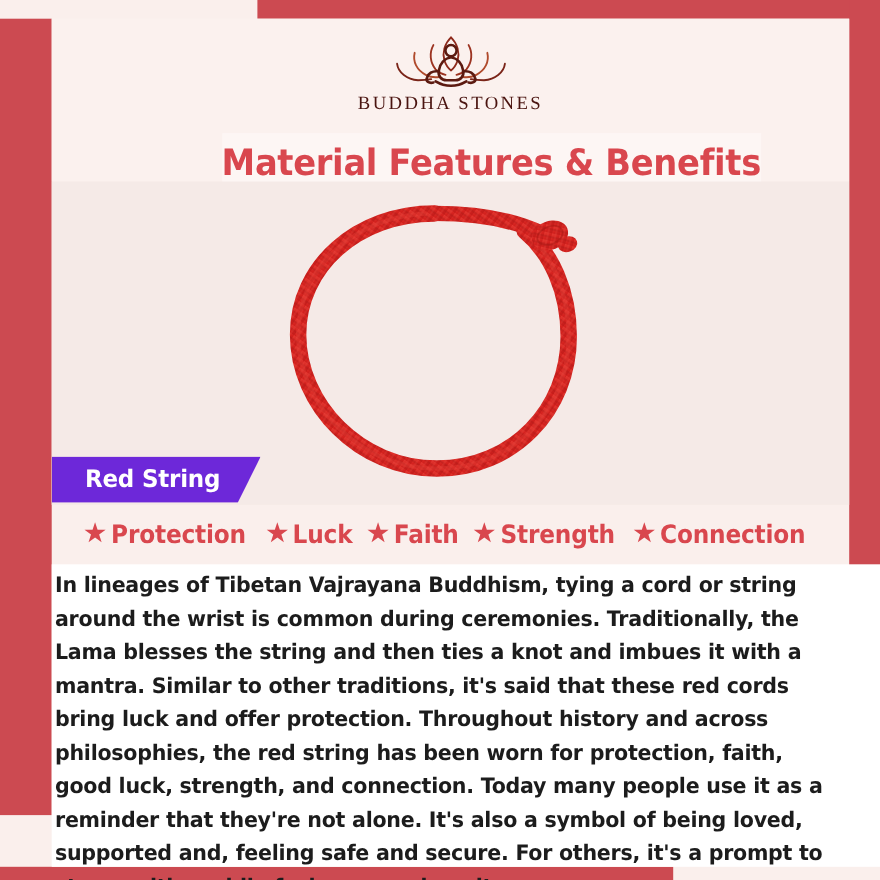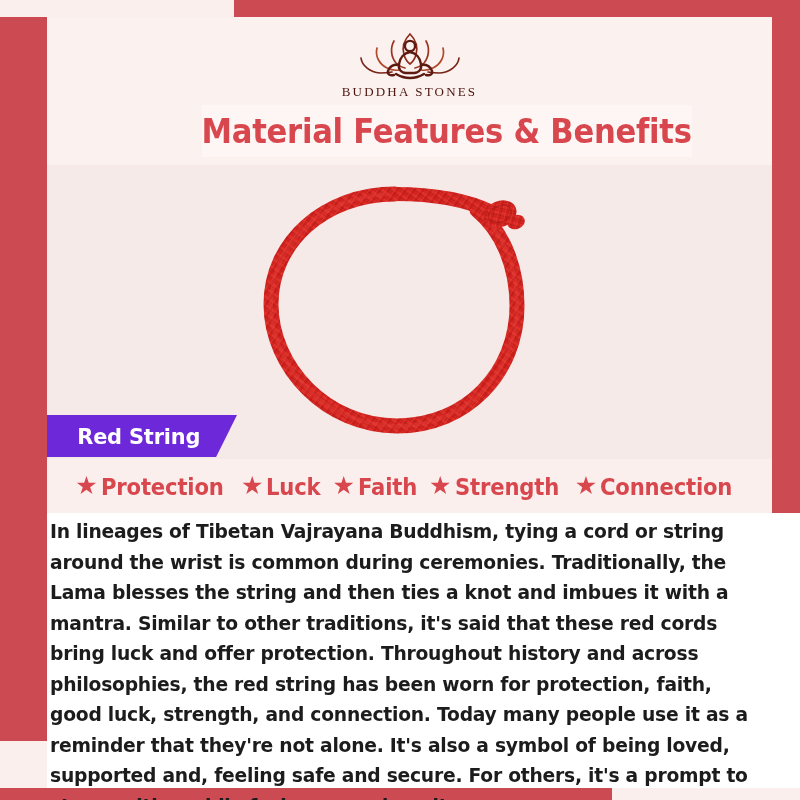--- a/index.html
+++ b/index.html
@@ -75,31 +75,31 @@
     padding-top: 4px;
     box-sizing: border-box;
   }
   .logo-mark {
     width: 132px;
     height: 62px;
     display: block;
   }
   .logo-text {
     font-family: "Liberation Serif", serif;
-    font-size: 13px;
+    font-size: 17px;
     letter-spacing: 2.2px;
     color: #4a1410;
     margin-top: 1px;
   }
 
   
   .title-band {
     position: absolute;
     left: 155px;
-    top: 88px;
+    top: 104px;
     width: 490px;
     height: 52px;
     background: #fdf6f4;
     display: flex;
     align-items: center;
     justify-content: center;
   }
   .title-text {
     font-family: "DejaVu Sans", sans-serif;
     font-weight: bold;

